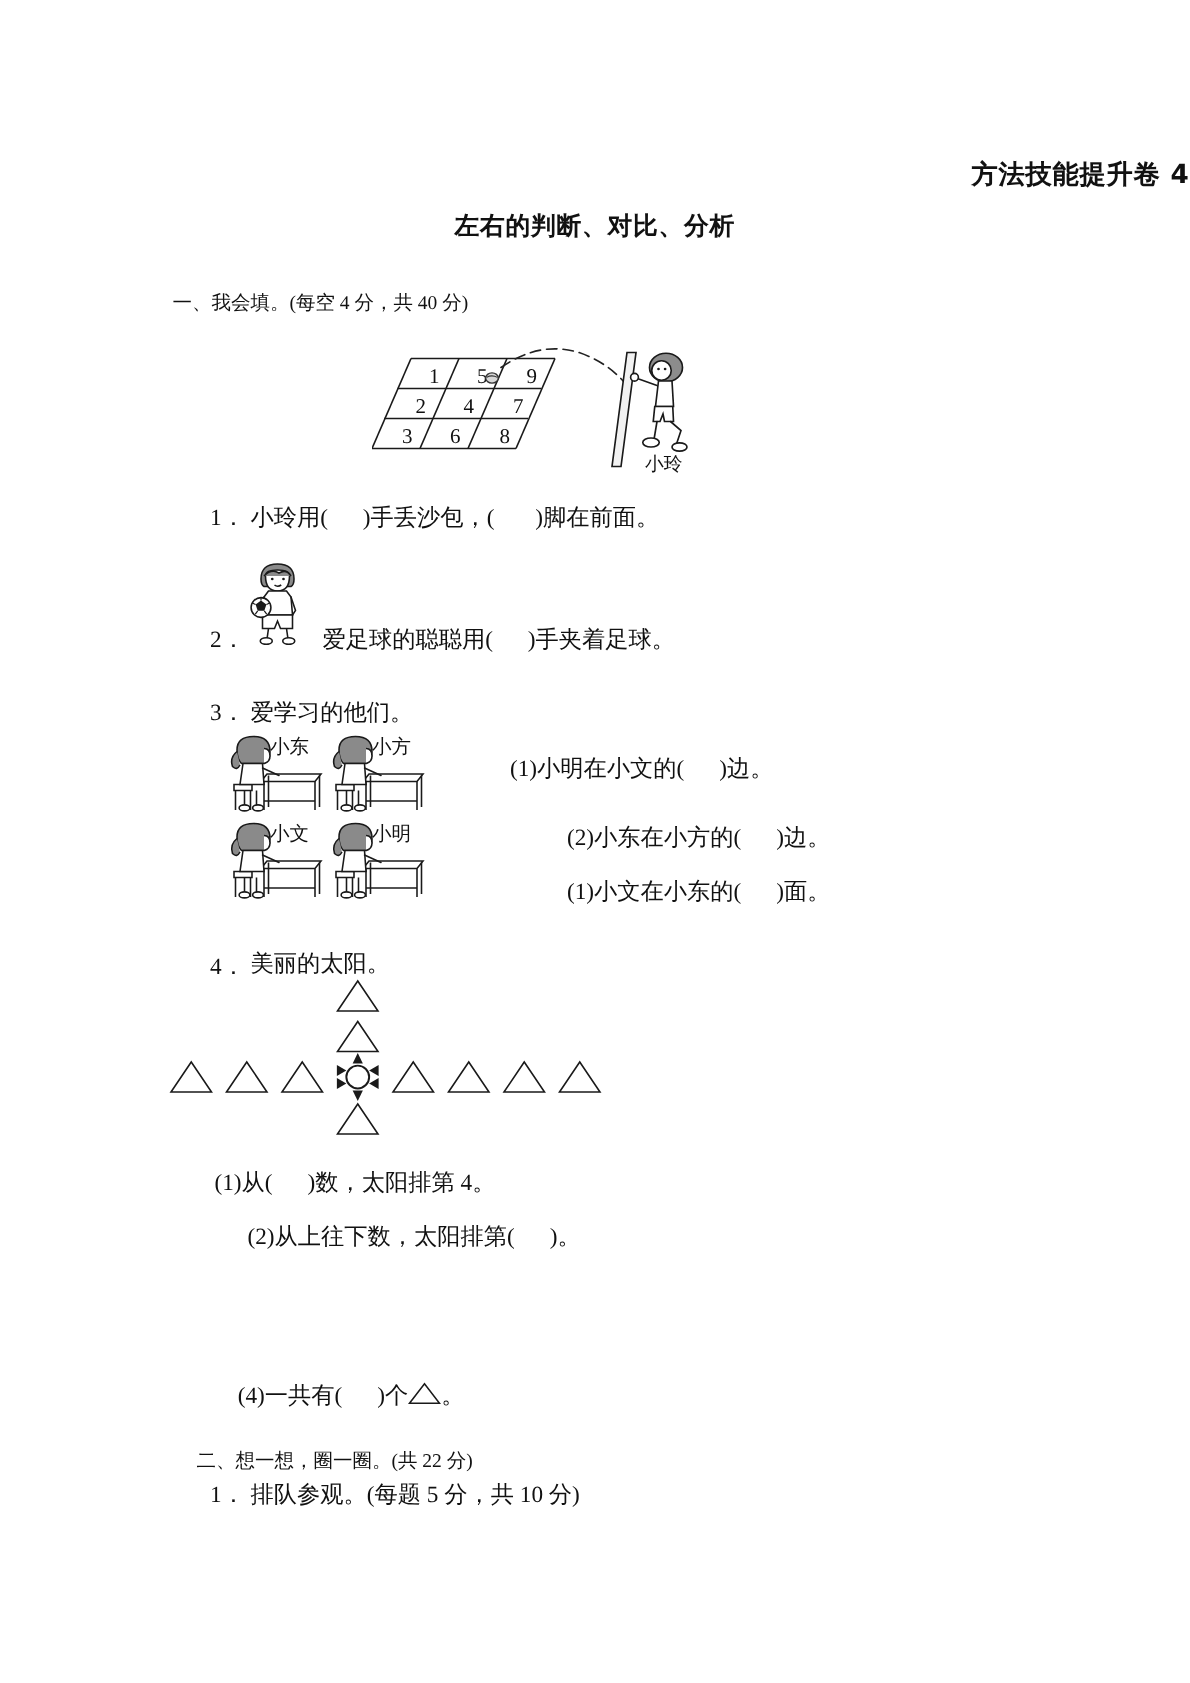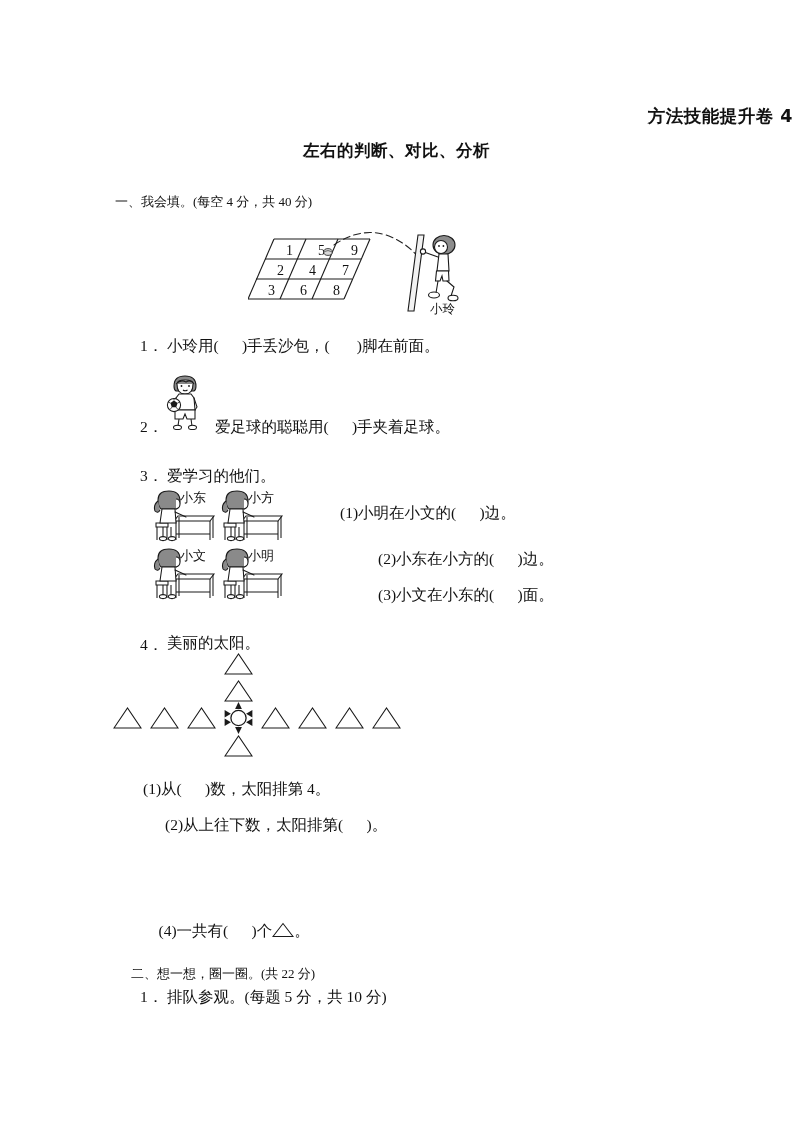--- a/index.html
+++ b/index.html
@@ -266,21 +266,21 @@
 
       <g transform="translate(68,58)">
         <use href="#student-desk"></use>
         <text x="28" y="12" font-family="Liberation Serif, serif" font-size="13" fill="#111">小明</text>
       </g>
     </svg>
   </div>
 
   <div class="txt" style="left:340px; top:501px;">(1)小明在小文的(      )边。</div>
   <div class="txt" style="left:378px; top:547px;">(2)小东在小方的(      )边。</div>
-  <div class="txt" style="left:378px; top:583px;">(3)小文在小东的(      )面。</div>
+  <div class="txt" style="left:378px; top:583px;">(1)小文在小东的(      )面。</div>
 
   <div class="txt qnum" style="left:140px; top:633px;">4．</div>
   <div class="txt" style="left:167px; top:611px;margin-top:20px;">美丽的太阳。</div>
 
   <div class="fig-sun">
     <svg width="300" height="110" viewBox="0 0 300 110">
       <defs>
         <g id="tri">
           <path d="M0 20 L13.5 0 L27 20 Z" fill="#ffffff" stroke="#1a1a1a" stroke-width="1.05"></path>
         </g>

